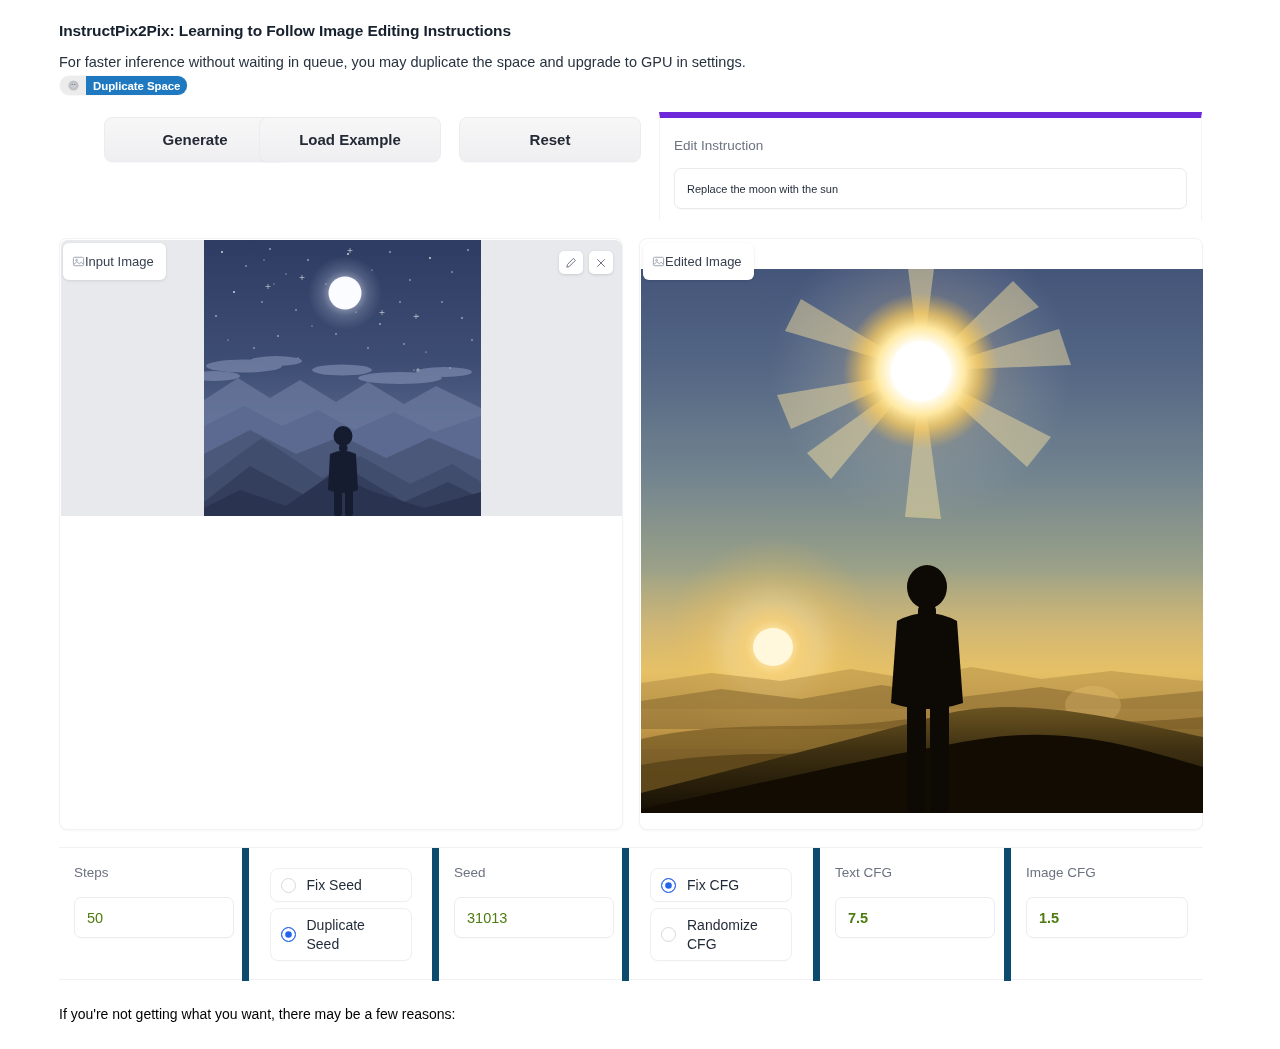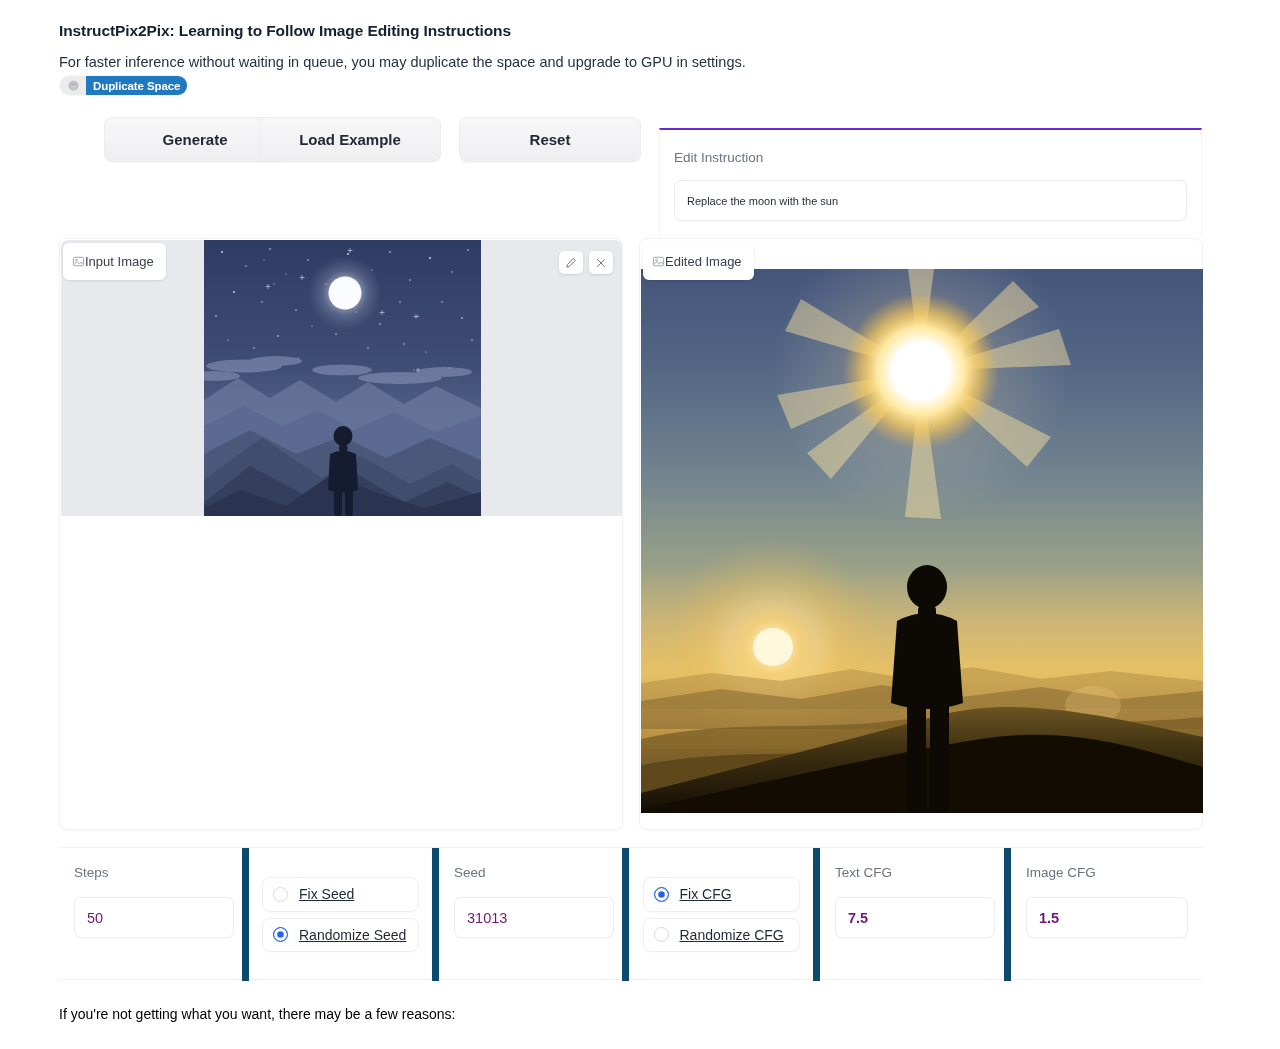--- a/index.html
+++ b/index.html
@@ -51,24 +51,24 @@
     font-size: 15px; font-weight: 700; color: #232a35;
     box-shadow: 0 1px 1px rgba(0,0,0,0.03);
     cursor: pointer;
   }
   #btn-generate { left: 59px; width: 182px; margin-left: 45px; }
   #btn-load     { left: 259px; width: 182px; }
   #btn-reset    { left: 459px; width: 182px; }
 
   
   .instr-block {
-    position: absolute; left: 659px; top: 128px;
+    position: absolute; left: 659px; top: 112px;
     width: 543px; height: 108px;
     background: #ffffff;
-    border-top: 2px solid #6d28d9;
+    border-top: 6px solid #6d28d9;
     border-left: 1px solid #f3f4f6;
     border-right: 1px solid #f3f4f6;
   }
   .instr-label {
     position: absolute; left: 14px; top: 20px;
     font-size: 13.5px; color: #6b7280;
   }
   .instr-input {
     position: absolute; left: 14px; top: 50px;
     width: 513px; height: 41px;
@@ -155,44 +155,43 @@
   .scell .lab {
     position: absolute; left: 15px; top: 17px;
     font-size: 13.5px; color: #6b7280;
   }
   .num-input {
     position: absolute; left: 15px; top: 49px;
     height: 41px;
     background: #ffffff;
     border: 1px solid #ebecef;
     border-radius: 7px;
-    font-size: 14.5px; color: #701a75;
+    font-size: 14.5px; color: #4d7c0f;
     padding: 0 12px;
     font-family: "Liberation Sans", sans-serif;
     outline: none;
     box-shadow: 0 1px 1px rgba(0,0,0,0.02);
   }
 
   .radio-wrap {
     position: absolute; left: 0; top: 0;
     width: 100%; height: 100%;
     display: flex; flex-direction: column;
     align-items: center; justify-content: center;
     gap: 6px;
   }
   .radio-item {
-    width: 157px; min-height: 33px;
+    width: 142px; min-height: 33px;
     border: 1px solid #eeeff2;
     border-radius: 8px;
     background: #ffffff;
     display: flex; align-items: center; gap: 11px;
     padding: 7px 10px;
     cursor: pointer;
     box-shadow: 0 1px 1px rgba(0,0,0,0.015);
-    text-decoration: underline;
   }
   .radio-item .dot {
     flex: 0 0 auto;
     width: 15px; height: 15px; border-radius: 50%;
     border: 1.6px solid #d7d9de; background: #ffffff;
     position: relative;
   }
   .radio-item.on .dot {
     border-color: #2563eb;
     background: #2563eb;
@@ -483,21 +482,21 @@
     </div>
 
     <div class="scell" style="width:190px;">
       <div class="radio-wrap">
         <div class="radio-item">
           <span class="dot"></span>
           <span class="rlab">Fix Seed</span>
         </div>
         <div class="radio-item on">
           <span class="dot"></span>
-          <span class="rlab">Randomize Seed</span>
+          <span class="rlab">Duplicate Seed</span>
         </div>
       </div>
     </div>
 
     <div class="scell" style="width:190px;">
       <div class="lab">Seed</div>
       <input class="num-input" style="width: 160px;" type="text" value="31013">
     </div>
 
     <div class="scell" style="width:191px;">

